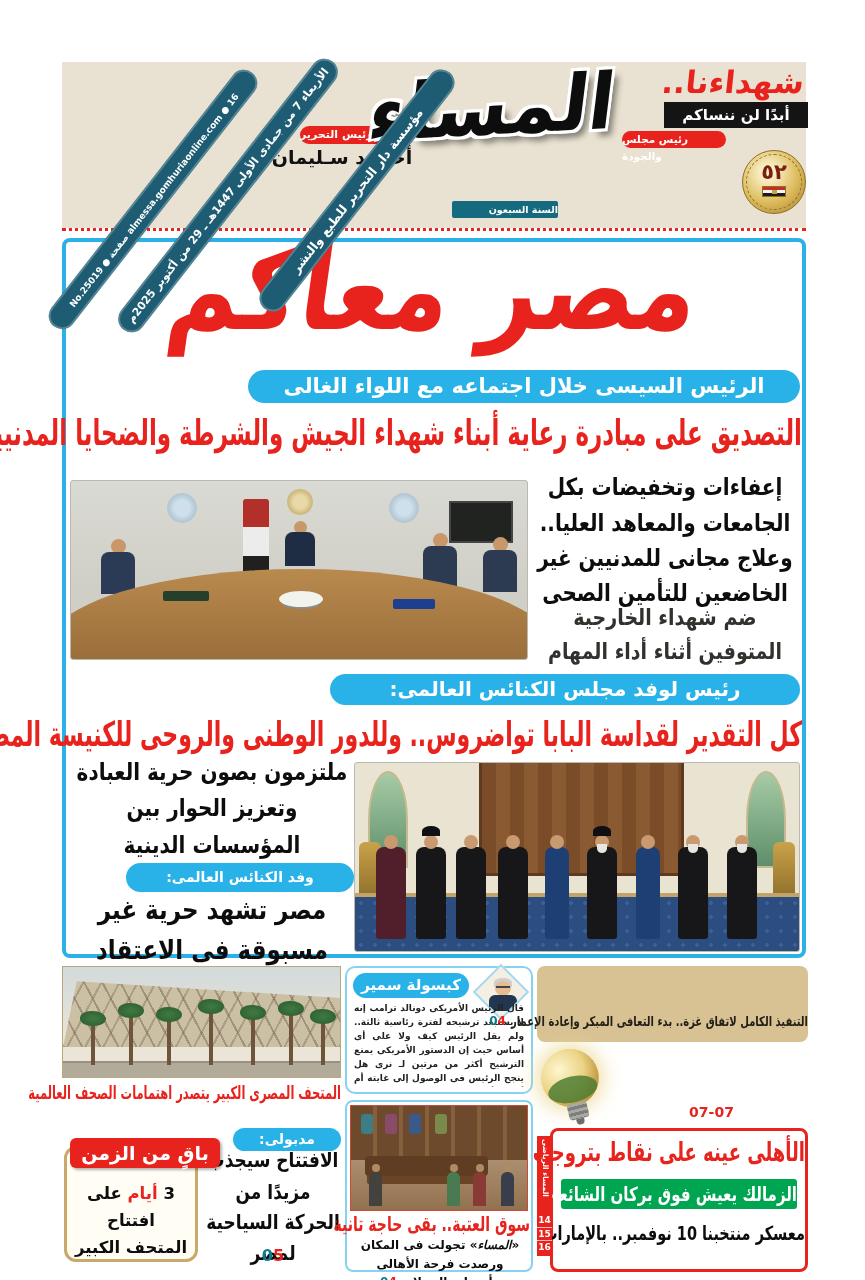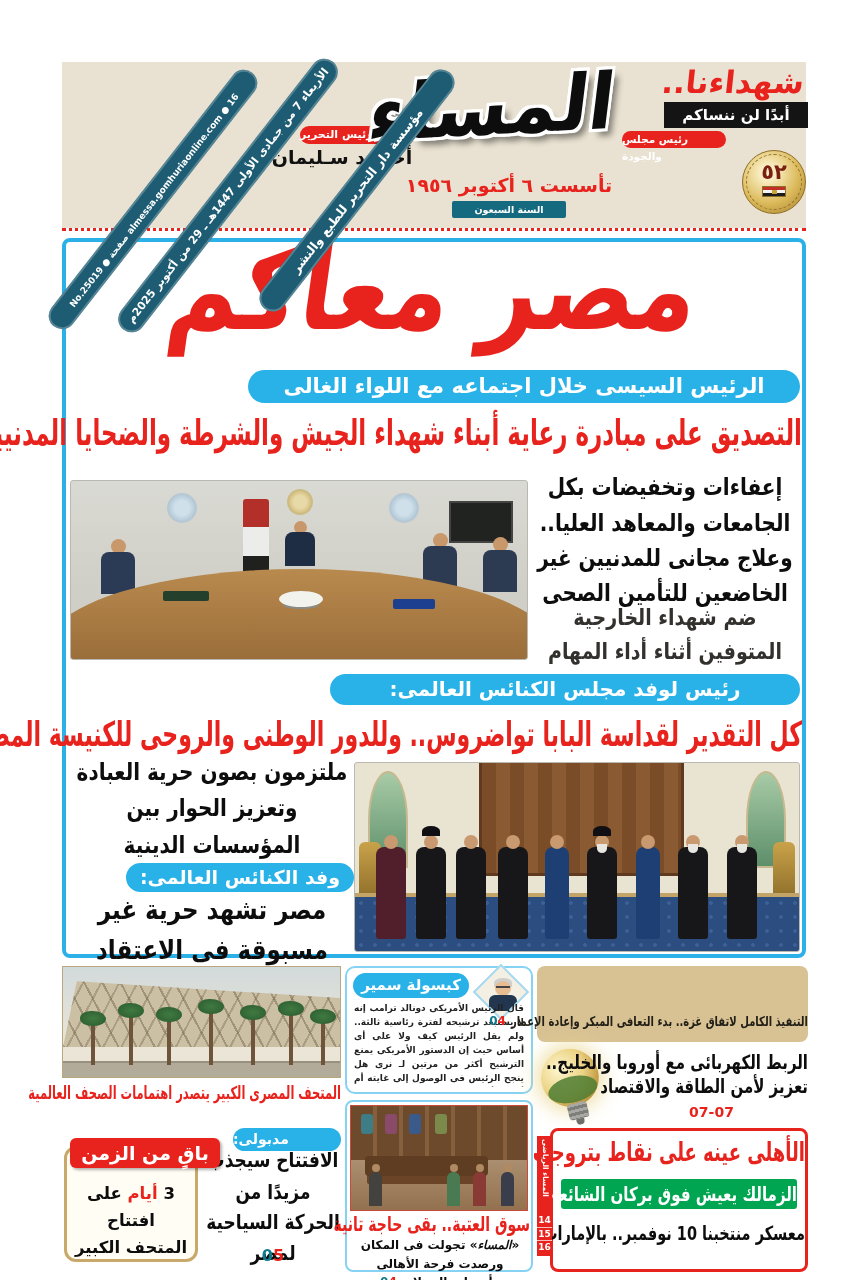--- a/index.html
+++ b/index.html
@@ -13,22 +13,22 @@
           font-size:12.5px; font-weight:bold; text-align:center; line-height:27px; white-space:nowrap;
           transform:rotate(-52deg); box-shadow:0 0 0 2px rgba(255,255,255,.25) inset; z-index:3; }
   .diag small { font-size:9px; }
   .red-pill { background:#e8231d; color:#fff; font-weight:bold; text-align:left; border-radius:10px; }
   .name { font-weight:bold; color:#111; text-align:center; }
   .logo-wrap { position:absolute; left:404px; top:64px; width:210px; height:106px; text-align:center; }
   .logo-text { display:inline-block; font-size:74px; font-weight:bold; color:#0d0d0d;
                transform:skewX(-10deg) rotate(-3deg) scaleY(1.05);
                text-shadow:3px 3px 0 #fff,-3px -3px 0 #fff,3px -3px 0 #fff,-3px 3px 0 #fff,7px 7px 6px rgba(0,0,0,.45); }
   .founded { position:absolute; left:404px; top:174px; width:210px; text-align:center; color:#e8231d; font-weight:bold; font-size:19px; }
-  .year-badge { position:absolute; left:452px; top:201px; width:114px; height:17px; background:#156a80; color:#fff;
-                font-size:9.5px; font-weight:bold; text-align:center; line-height:17px; border-radius:2px; }
+  .year-badge { position:absolute; left:452px; top:201px; width:106px; height:17px; background:#156a80; color:#fff;
+                font-size:9.5px; font-weight:bold; line-height:17px; border-radius:2px; }
   .martyrs-red { position:absolute; left:662px; top:64px; width:146px; text-align:left; color:#e8231d;
                  font-weight:bold; font-size:31px; transform:skewX(-6deg); }
   .martyrs-black { position:absolute; left:664px; top:102px; width:144px; height:26px; background:#141414; color:#fff;
                    font-weight:bold; font-size:15px; text-align:center; line-height:26px; }
   .emblem { position:absolute; left:742px; top:150px; width:64px; height:64px; border-radius:50%;
             background:radial-gradient(circle at 40% 35%, #f8ecc0 15%, #dcbb5c 55%, #a9822e 95%);
             border:1px solid #8f6f26; z-index:4; text-align:center; }
   .emblem .num { font-size:21px; font-weight:bold; color:#7a2012; padding-top:9px; }
   .emblem .flag { width:24px; height:11px; margin:2px auto 0; border:1px solid #8f6f26;
                   background:linear-gradient(180deg,#c03028 33%,#f4f4f4 33% 66%,#1c1c1c 66%); position:relative; }
@@ -48,21 +48,21 @@
   .headline-red span { display:inline-block; font-weight:bold; }
   .h1r { top:178px; } .h1r span { font-size:23px; transform:scaleY(1.55); letter-spacing:-.3px; }
   .h2r { top:480px; } .h2r span { font-size:22px; transform:scaleY(1.55); letter-spacing:-.3px; }
 
   .tblock1 { position:absolute; right:4px; top:238px; width:266px; text-align:center; }
   .tblock1 .p1 { font-size:20px; font-weight:bold; color:#0d0d0d; line-height:1.5; display:inline-block; transform:scaleY(1.18); }
   .tblock1 .p2 { font-size:19px; font-weight:bold; color:#33312e; line-height:1.5; display:inline-block; transform:scaleY(1.18); margin-top:8px; }
   .tblock2 { position:absolute; left:4px; top:520px; width:284px; text-align:center; }
   .tblock2 .p3 { font-size:20px; font-weight:bold; color:#0d0d0d; line-height:1.55; display:inline-block; transform:scaleY(1.18); }
   .k3 { position:relative; display:block; margin:8px 0 6px auto; width:228px; height:29px; background:#29b2e8;
-        color:#fff; font-weight:bold; font-size:19px; line-height:29px; text-align:center; border-radius:15px; }
+        color:#fff; font-weight:bold; font-size:14px; line-height:29px; text-align:center; border-radius:15px; }
   .tblock2 .p4 { font-size:23px; font-weight:bold; color:#0d0d0d; line-height:1.5; display:inline-block; transform:scaleY(1.15); }
   .ref-red { color:#e8231d; font-weight:bold; }
   .ref-teal { color:#0e7a8c; font-weight:bold; }
 
   
   .photo1 { position:absolute; left:4px; top:238px; width:458px; height:180px; overflow:hidden;
             background:linear-gradient(#dadad4,#cfcfc7 62%); border:1px solid #b9b9b2; border-radius:3px; }
   .p1-emblem { position:absolute; border-radius:50%; }
   .p1-flag { position:absolute; left:172px; top:18px; width:26px; height:86px;
              background:linear-gradient(180deg,#b3302a 33%,#ececea 33% 66%,#20201e 66%); border-radius:3px; }
@@ -105,21 +105,21 @@
                   clip-path:polygon(0 100%, 5% 6%, 100% 30%, 100% 100%); }
   .gem-ground { position:absolute; left:0; bottom:0; width:100%; height:16px; background:#b2ab99; border-top:2px solid #98917f; }
   .palm { position:absolute; bottom:12px; width:4px; background:#6e543a; }
   .palm::after { content:""; position:absolute; top:-12px; left:-11px; width:26px; height:15px;
                  background:radial-gradient(#3f7a41,#2c5a2f); border-radius:45% 55% 50% 50%; }
   .m-headline { position:absolute; left:62px; top:1082px; width:279px; text-align:center; color:#e8231d; white-space:nowrap; }
   .m-headline span { display:inline-block; font-size:11.5px; font-weight:bold; transform:scaleY(1.55); letter-spacing:-.2px; }
   .m-sub { position:absolute; left:62px; top:1106px; width:279px; text-align:center; color:#111; white-space:nowrap; }
   .m-sub span { display:inline-block; font-size:9.5px; font-weight:bold; transform:scaleY(1.3); }
   .madbouly-pill { position:absolute; left:233px; top:1128px; width:108px; height:23px; background:#29b2e8; color:#fff;
-                   font-size:14px; font-weight:bold; text-align:left; line-height:23px; border-radius:12px; }
+                   font-size:14px; font-weight:bold; text-align:center; line-height:23px; border-radius:12px; }
   .m-para { position:absolute; left:205px; top:1156px; width:136px; text-align:center; }
   .m-para span.t { display:inline-block; font-size:17px; font-weight:bold; color:#0d0d0d; line-height:1.5; transform:scaleY(1.2); }
   .m-ref { position:absolute; left:205px; top:1246px; width:136px; text-align:center; font-size:16px; font-weight:bold; }
   .countdown { position:absolute; left:64px; top:1146px; width:134px; height:116px; background:#fffdf4;
                border:3px solid #c9a96a; border-radius:12px; }
   .countdown-banner { position:absolute; left:70px; top:1138px; width:150px; height:30px; background:#e8231d; color:#fff;
                       font-size:19px; font-weight:bold; text-align:center; line-height:30px; border-radius:6px; z-index:5;
                       box-shadow:2px 2px 3px rgba(0,0,0,.3); }
   .countdown-text { position:absolute; left:66px; top:1180px; width:130px; text-align:center; font-size:16.5px; font-weight:bold;
                     color:#0d0d0d; line-height:1.65; }
@@ -206,21 +206,20 @@
   <div class="diag" style="left:58px; top:182px; width:340px; font-size:11px;">
     <span>الأربعاء 7 من جمادى الأولى 1447هـ ـ 29 من أكتوبر 2025م</span>
   </div>
   <div class="diag" style="left:207px; top:177px; width:300px;">
     <span>مؤسسة دار التحرير للطبع والنشر</span>
   </div>
 
   <div class="logo-wrap">
     <span class="logo-text">المساء</span>
   </div>
-  <div class="founded">تأسست ٦ أكتوبر ١٩٥٦</div>
   <div class="year-badge">السنة السبعون</div>
 
   <div class="martyrs-red">شهداءنا..</div>
   <div class="martyrs-black">أبدًا لن ننساكم</div>
 
   <div class="emblem">
     <div class="ring"></div>
     <div class="num">٥٢</div>
     <div class="flag"></div>
   </div>
@@ -397,24 +396,20 @@
     </div>
   </div>
 
   <div class="bulb">
     <div class="globe">
         <div class="field"></div>
       </div>
     <div class="base"></div>
     <div class="tip"></div>
   </div>
-  <div class="energy-text">
-    <span class="l">الربط الكهربائى مع أوروبا والخليج..</span><br>
-    <span class="l">تعزيز لأمن الطاقة والاقتصاد</span>
-  </div>
   <div class="energy-ref">07-07</div>
 
   <div class="sports">
     <div class="sports-headline">
       <span>الأهلى عينه على نقاط بتروجت</span>
     </div>
     <div class="sports-green">
       <span>الزمالك يعيش فوق بركان الشائعات</span>
     </div>
     <div class="sports-line">

